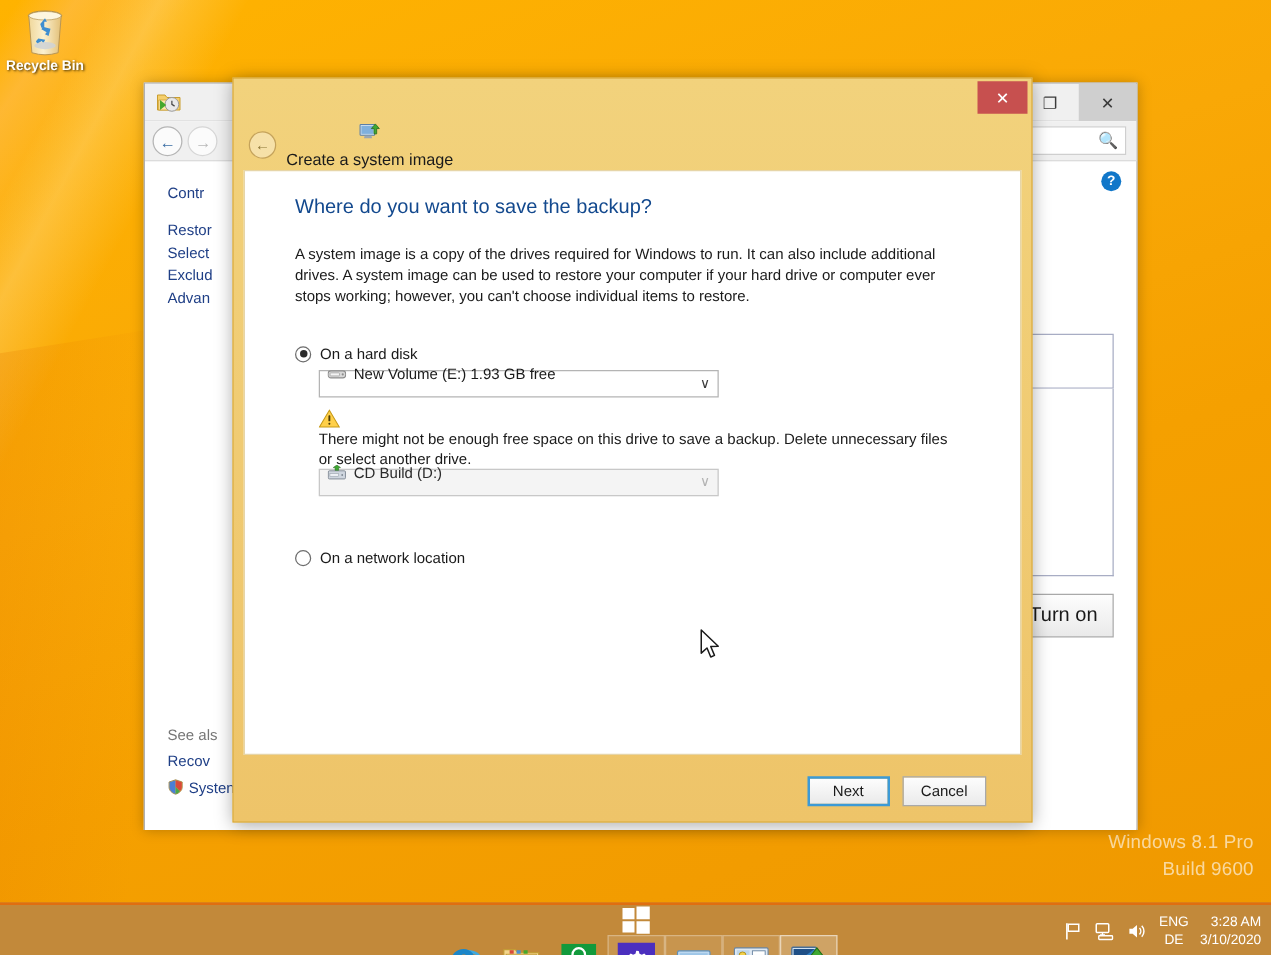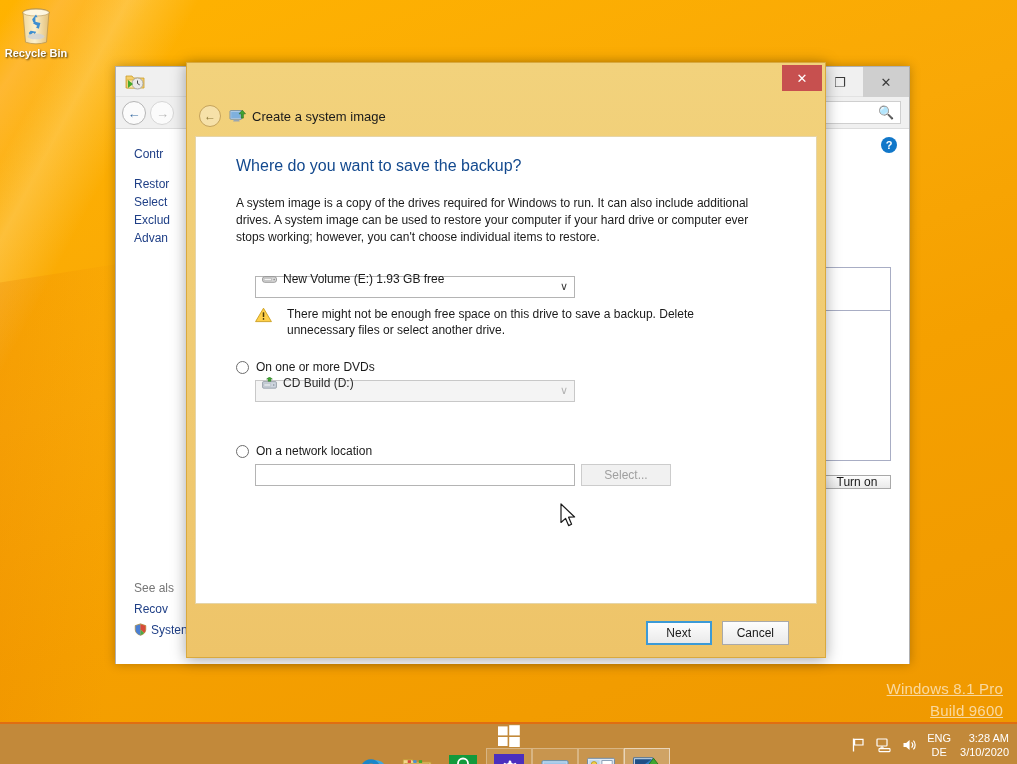--- a/index.html
+++ b/index.html
@@ -35,23 +35,23 @@
   }
   #recycle-bin .rb-glyph { width: 64px; height: 42px; display:block; }
   #recycle-bin .rb-label {
     margin-top: 1px; font-size: 11px; color: #fff;
     text-shadow: 1px 1px 2px rgba(0,0,0,0.75);
     font-family: "Liberation Sans", sans-serif;
   }
 
   
   #watermark {
-    position: absolute; right: 14px; bottom: 42px;
+    position: absolute; right: 14px; bottom: 57px;
     text-align: right; color: rgba(255,255,255,0.62);
-    font-size: 15px; line-height: 22px; letter-spacing: .2px; text-decoration: underline;
+    font-size: 15px; line-height: 22px; letter-spacing: .2px;
   }
 
   
   #fh-window {
     position: absolute; left: 115px; top: 66px; width: 795px; height: 598px;
     background: #f0f0f0;
     border: 1px solid #b0b0b0;
     box-shadow: 0 0 10px rgba(0,0,0,0.25);
   }
   #fh-titlebar {
@@ -105,23 +105,23 @@
   #fh-panel-top {
     position: absolute; left: 8px; top: 138px; right: 18px; height: 44px;
     border: 1px solid #a8adc4; background: #fff;
   }
   #fh-panel-main {
     position: absolute; left: 8px; top: 182px; right: 18px; height: 150px;
     border: 1px solid #a8adc4; border-top: none; background: #fff;
   }
   #fh-turnon {
     position: absolute; right: 18px; top: 346px;
-    min-width: 68px; height: 14px; padding: 0 12px;
+    min-width: 68px; height: 35px; padding: 0 12px;
     border: 1px solid #a9a9a9; background: linear-gradient(#fdfdfd,#eaeaea);
-    font-size: 12px; color: #1a1a1a; display:flex; align-items:center; justify-content:center;
+    font-size: 16px; color: #1a1a1a; display:flex; align-items:center; justify-content:center;
   }
 
   
   #csi-dialog {
     position: absolute; left: 186px; top: 62px; width: 640px; height: 596px;
     background: #efc967;
     border: 1px solid #d9a93e;
     box-shadow: 0 2px 14px rgba(0,0,0,0.35);
   }
   #csi-dialog::before{
@@ -140,21 +140,21 @@
   #csi-navrow {
     position: relative; height: 34px; padding-left: 12px;
     display: flex; align-items: center; gap: 8px;
   }
   #csi-back {
     width: 22px; height: 22px; border-radius: 50%;
     border: 1px solid #c5a35b; background: rgba(255,255,255,0.35);
     display: flex; align-items: center; justify-content: center;
     color: #8a7536; font-size: 12px;
   }
-  #csi-apptitle { font-size: 13px; color: #1a1a1a; display: flex; align-items: center; gap: 6px; }
+  #csi-apptitle { font-size: 13px; color: #1a1a1a; display: flex; align-items: center; gap: 6px; flex-direction: column; }
   #csi-page {
     position: absolute; left: 8px; right: 8px; top: 73px; bottom: 53px;
     background: #ffffff; border: 1px solid #e6d5a8;
     padding: 20px 28px 0 40px;
     overflow: hidden;
   }
   #csi-heading {
     font-size: 16px; color: #13498e; font-weight: normal; margin: 0 0 20px 0;
   }
   #csi-desc {
@@ -176,21 +176,21 @@
     border: 1px solid #b4b4b4; background: #fff;
     display: flex; align-items: center; padding: 0 22px 16px 6px;
     font-size: 12px; color: #1a1a1a; gap: 6px;
   }
   .combo.disabled { background: #f4f4f4; border-color: #c8c8c8; color: #2b2b2b; }
   .combo .chev {
     position: absolute; right: 6px; top: 3px; color: #3b3b3b; font-size: 11px;
   }
   .combo.disabled .chev { color: #b3b3b3; }
   .warn-row {
-    display: flex; gap: 15px; margin: 8px 0 0 19px; width: 510px;
+    display: flex; gap: 0; margin: 8px 0 0 19px; width: 510px; flex-direction: column;
   }
   .warn-text { font-size: 12px; color: #1a1a1a; line-height: 16px; }
   #net-row { display: flex; margin-left: 19px; margin-top: 6px; gap: 6px; }
   #net-input {
     width: 320px; height: 22px; border: 1px solid #b4b4b4; background: #fff;
   }
   #net-select {
     width: 90px; height: 22px; border: 1px solid #ccc; background: #f1f1f1;
     color: #a0a0a0; font-size: 12px; display: flex; align-items: center; justify-content: center;
   }
@@ -341,60 +341,56 @@
         <path d="M11.5 9.5 v-4 h-2 L12.5 2 L15.5 5.5 h-2 v4 z" fill="#3fa832" stroke="#276b1e" stroke-width="0.6"></path>
       </svg>
       <span>Create a system image</span>
     </div>
   </div>
 
   <div id="csi-page">
     <h1 id="csi-heading">Where do you want to save the backup?</h1>
     <p id="csi-desc">A system image is a copy of the drives required for Windows to run. It can also include additional drives. A system image can be used to restore your computer if your hard drive or computer ever stops working; however, you can't choose individual items to restore.</p>
 
+    <div class="opt-row">
+      <span class="radio checked"></span>
+      <span class="opt-label">On a hard disk</span>
+    </div>
     <div class="combo">
       <svg width="15" height="11" viewBox="0 0 16 11">
         <rect x="0.5" y="2.5" width="15" height="6" rx="2.4" fill="#d8d8d8" stroke="#8d8d8d" stroke-width="0.9"></rect>
         <rect x="2.2" y="4.2" width="8" height="2.6" rx="0.6" fill="#f4f4f4" stroke="#9b9b9b" stroke-width="0.6"></rect>
         <circle cx="13" cy="5.5" r="0.9" fill="#8d8d8d"></circle>
       </svg>
       <span>New Volume (E:)  1.93 GB free</span>
       <span class="chev">∨</span>
     </div>
     <div class="warn-row">
       <svg width="17" height="16" viewBox="0 0 18 16" style="flex:none;margin-top:1px">
         <path d="M9 0.8 L17.4 15 H0.6 Z" fill="#ffd04a" stroke="#c79a17" stroke-width="0.9"></path>
         <rect x="8.2" y="5" width="1.6" height="5.2" rx="0.6" fill="#4a3a06"></rect>
         <rect x="8.2" y="11.3" width="1.6" height="1.7" rx="0.6" fill="#4a3a06"></rect>
       </svg>
       <span class="warn-text">There might not be enough free space on this drive to save a backup. Delete unnecessary files or select another drive.</span>
     </div>
 
-    <div class="opt-row" style="margin-top:22px">
-      <span class="radio"></span>
-      <span class="opt-label">On one or more DVDs</span>
-    </div>
     <div class="combo disabled">
       <svg width="15" height="13" viewBox="0 0 16 14">
         <rect x="0.6" y="5" width="14.8" height="7" rx="1" fill="#cfd6df" stroke="#7e8893" stroke-width="0.8"></rect>
         <rect x="2" y="7.5" width="7.5" height="2.2" fill="#eef1f5" stroke="#9aa3ad" stroke-width="0.5"></rect>
         <circle cx="12.6" cy="8.6" r="0.8" fill="#7e8893"></circle>
         <path d="M6.5 4.6 v-2.4 h-1.6 L8 0 L11.1 2.2 H9.5 v2.4 z" fill="#3fa832" stroke="#276b1e" stroke-width="0.5"></path>
       </svg>
       <span>CD Build (D:)</span>
       <span class="chev">∨</span>
     </div>
 
     <div class="opt-row" style="margin-top:42px">
       <span class="radio"></span>
       <span class="opt-label">On a network location</span>
-    </div>
-    <div id="net-row">
-      <input id="net-input" type="text" placeholder="" style="">
-      <div id="net-select">Select...</div>
     </div>
   </div>
 
   <div id="csi-footer">
     <div class="dlgbtn default">Next</div>
     <div class="dlgbtn">Cancel</div>
   </div>
 
  </div>
 </div>

